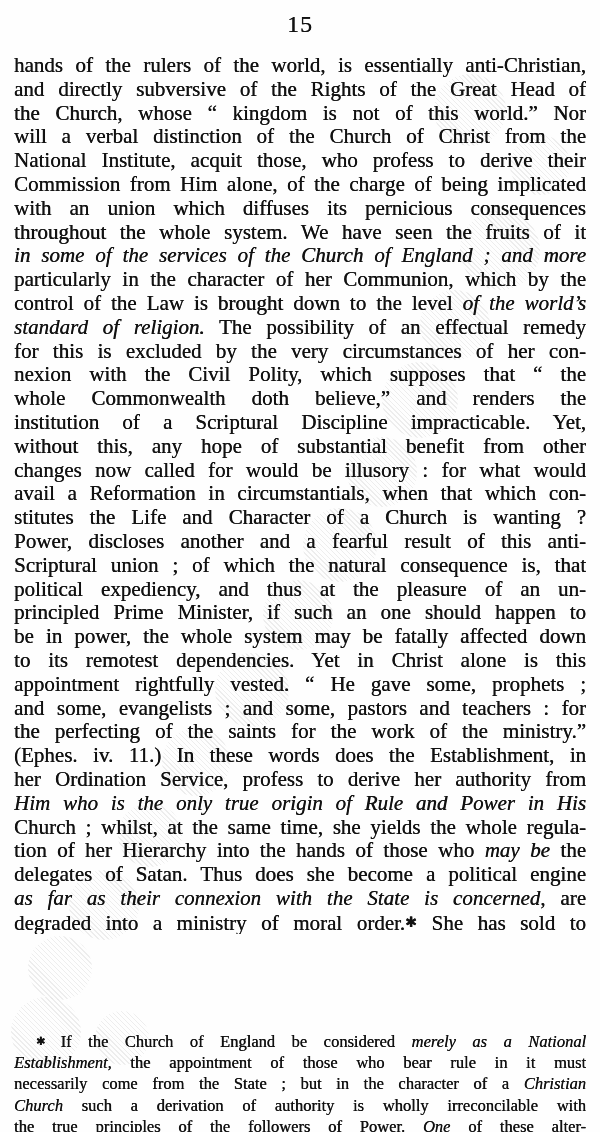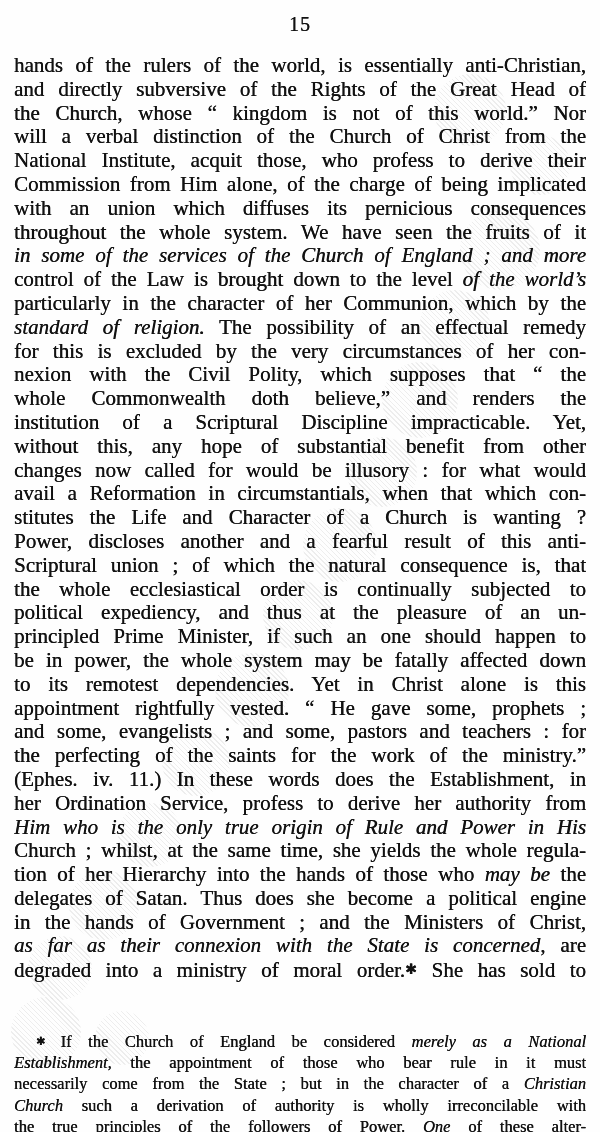--- a/index.html
+++ b/index.html
@@ -12,21 +12,21 @@
     color:#121212;
   }
   .wm-layer{position:absolute;inset:0;z-index:0;}
   .wm{
     position:absolute;border-radius:50%;
     background:repeating-linear-gradient(45deg,#d9d9d9 0px,#d9d9d9 1px,transparent 1px,transparent 3.5px);
     opacity:.45;
   }
   .pagenum{
     position:absolute;top:11px;left:0;width:100%;
-    text-align:center;font-size:20px;line-height:26px;
+    text-align:center;font-size:24px;line-height:26px;
     letter-spacing:1px;z-index:1;
     text-shadow:.3px 0 0 currentColor;
   }
   .body-text{
     position:absolute;top:54px;left:14px;width:572px;z-index:1;
     font-size:21px;
     text-shadow:.3px 0 0 currentColor;
   }
   .body-text .line{height:23.8px;line-height:23.8px;}
   .footnote{
@@ -72,48 +72,46 @@
   <div class="body-text">
       <div class="line"><span>hands of the rulers of the world, is essentially anti-Christian,</span></div>
       <div class="line"><span>and directly subversive of the Rights of the Great Head of</span></div>
       <div class="line"><span>the Church, whose “ kingdom is not of this world.”  Nor</span></div>
       <div class="line"><span>will a verbal distinction of the Church of Christ from the</span></div>
       <div class="line"><span>National Institute, acquit those, who profess to derive their</span></div>
       <div class="line"><span>Commission from Him alone, of the charge of being implicated</span></div>
       <div class="line"><span>with an union which diffuses its pernicious consequences</span></div>
       <div class="line"><span>throughout the whole system.  We have seen the fruits of it</span></div>
       <div class="line"><span class="it">in some of the services of the Church of England ; and more</span></div>
+      <div class="line"><span>particularly in the character of her Communion, which by the</span></div>
       <div class="line"><span>control of the Law is brought down to the level </span><span class="it">of the world’s</span></div>
-      <div class="line"><span>particularly in the character of her Communion, which by the</span></div>
       <div class="line"><span class="it">standard of religion.</span><span>  The possibility of an effectual remedy</span></div>
       <div class="line"><span>for this is excluded by the very circumstances of her con-</span></div>
       <div class="line"><span>nexion with the Civil Polity, which supposes that “ the</span></div>
       <div class="line"><span>whole Commonwealth doth believe,” and renders the</span></div>
       <div class="line"><span>institution of a Scriptural Discipline impracticable.  Yet,</span></div>
       <div class="line"><span>without this, any hope of substantial benefit from other</span></div>
       <div class="line"><span>changes now called for would be illusory : for what would</span></div>
       <div class="line"><span>avail a Reformation in circumstantials, when that which con-</span></div>
       <div class="line"><span>stitutes the Life and Character of a Church is wanting ?</span></div>
       <div class="line"><span>Power, discloses another and a fearful result of this anti-</span></div>
       <div class="line"><span>Scriptural union ; of which the natural consequence is, that</span></div>
-      <div class="line"><span>the whole ecclesiastical order is continually subjected to</span></div>
       <div class="line"><span>political expediency, and thus at the pleasure of an un-</span></div>
       <div class="line"><span>principled Prime Minister, if such an one should happen to</span></div>
       <div class="line"><span>be in power, the whole system may be fatally affected down</span></div>
       <div class="line"><span>to its remotest dependencies.  Yet in Christ alone is this</span></div>
       <div class="line"><span>appointment rightfully vested.  “ He gave some, prophets ;</span></div>
       <div class="line"><span>and some, evangelists ; and some, pastors and teachers : for</span></div>
       <div class="line"><span>the perfecting of the saints for the work of the ministry.”</span></div>
       <div class="line"><span>(Ephes. iv. 11.)  In these words does the Establishment, in</span></div>
       <div class="line"><span>her Ordination Service, profess to derive her authority from</span></div>
       <div class="line"><span class="it">Him who is the only true origin of Rule and Power in His</span></div>
       <div class="line"><span>Church ; whilst, at the same time, she yields the whole regula-</span></div>
       <div class="line"><span>tion of her Hierarchy into the hands of those who </span><span class="it">may be</span><span> the</span></div>
       <div class="line"><span>delegates of Satan.  Thus does she become a political engine</span></div>
-      <div class="line"><span>in the hands of Government ; and the Ministers of Christ,</span></div>
       <div class="line"><span class="it">as far as their connexion with the State is concerned</span><span>, are</span></div>
       <div class="line"><span>degraded into a ministry of moral order.</span><span class="ref">✱</span><span>  She has sold to</span></div>
     </div>
   <div class="footnote">
       <div class="line"><span class="tab"></span><span class="ref">✱ </span><span>If the Church of England be considered </span><span class="it">merely as a National</span></div>
       <div class="line"><span class="it">Establishment,</span><span> the appointment of those who bear rule in it must</span></div>
       <div class="line"><span>necessarily come from the State ; but in the character of a </span><span class="it">Christian</span></div>
       <div class="line"><span class="it">Church</span><span> such a derivation of authority is wholly irreconcilable with</span></div>
       <div class="line"><span>the true principles of the followers of Power.  </span><span class="it">One</span><span> of these alter-</span></div>
     </div>

